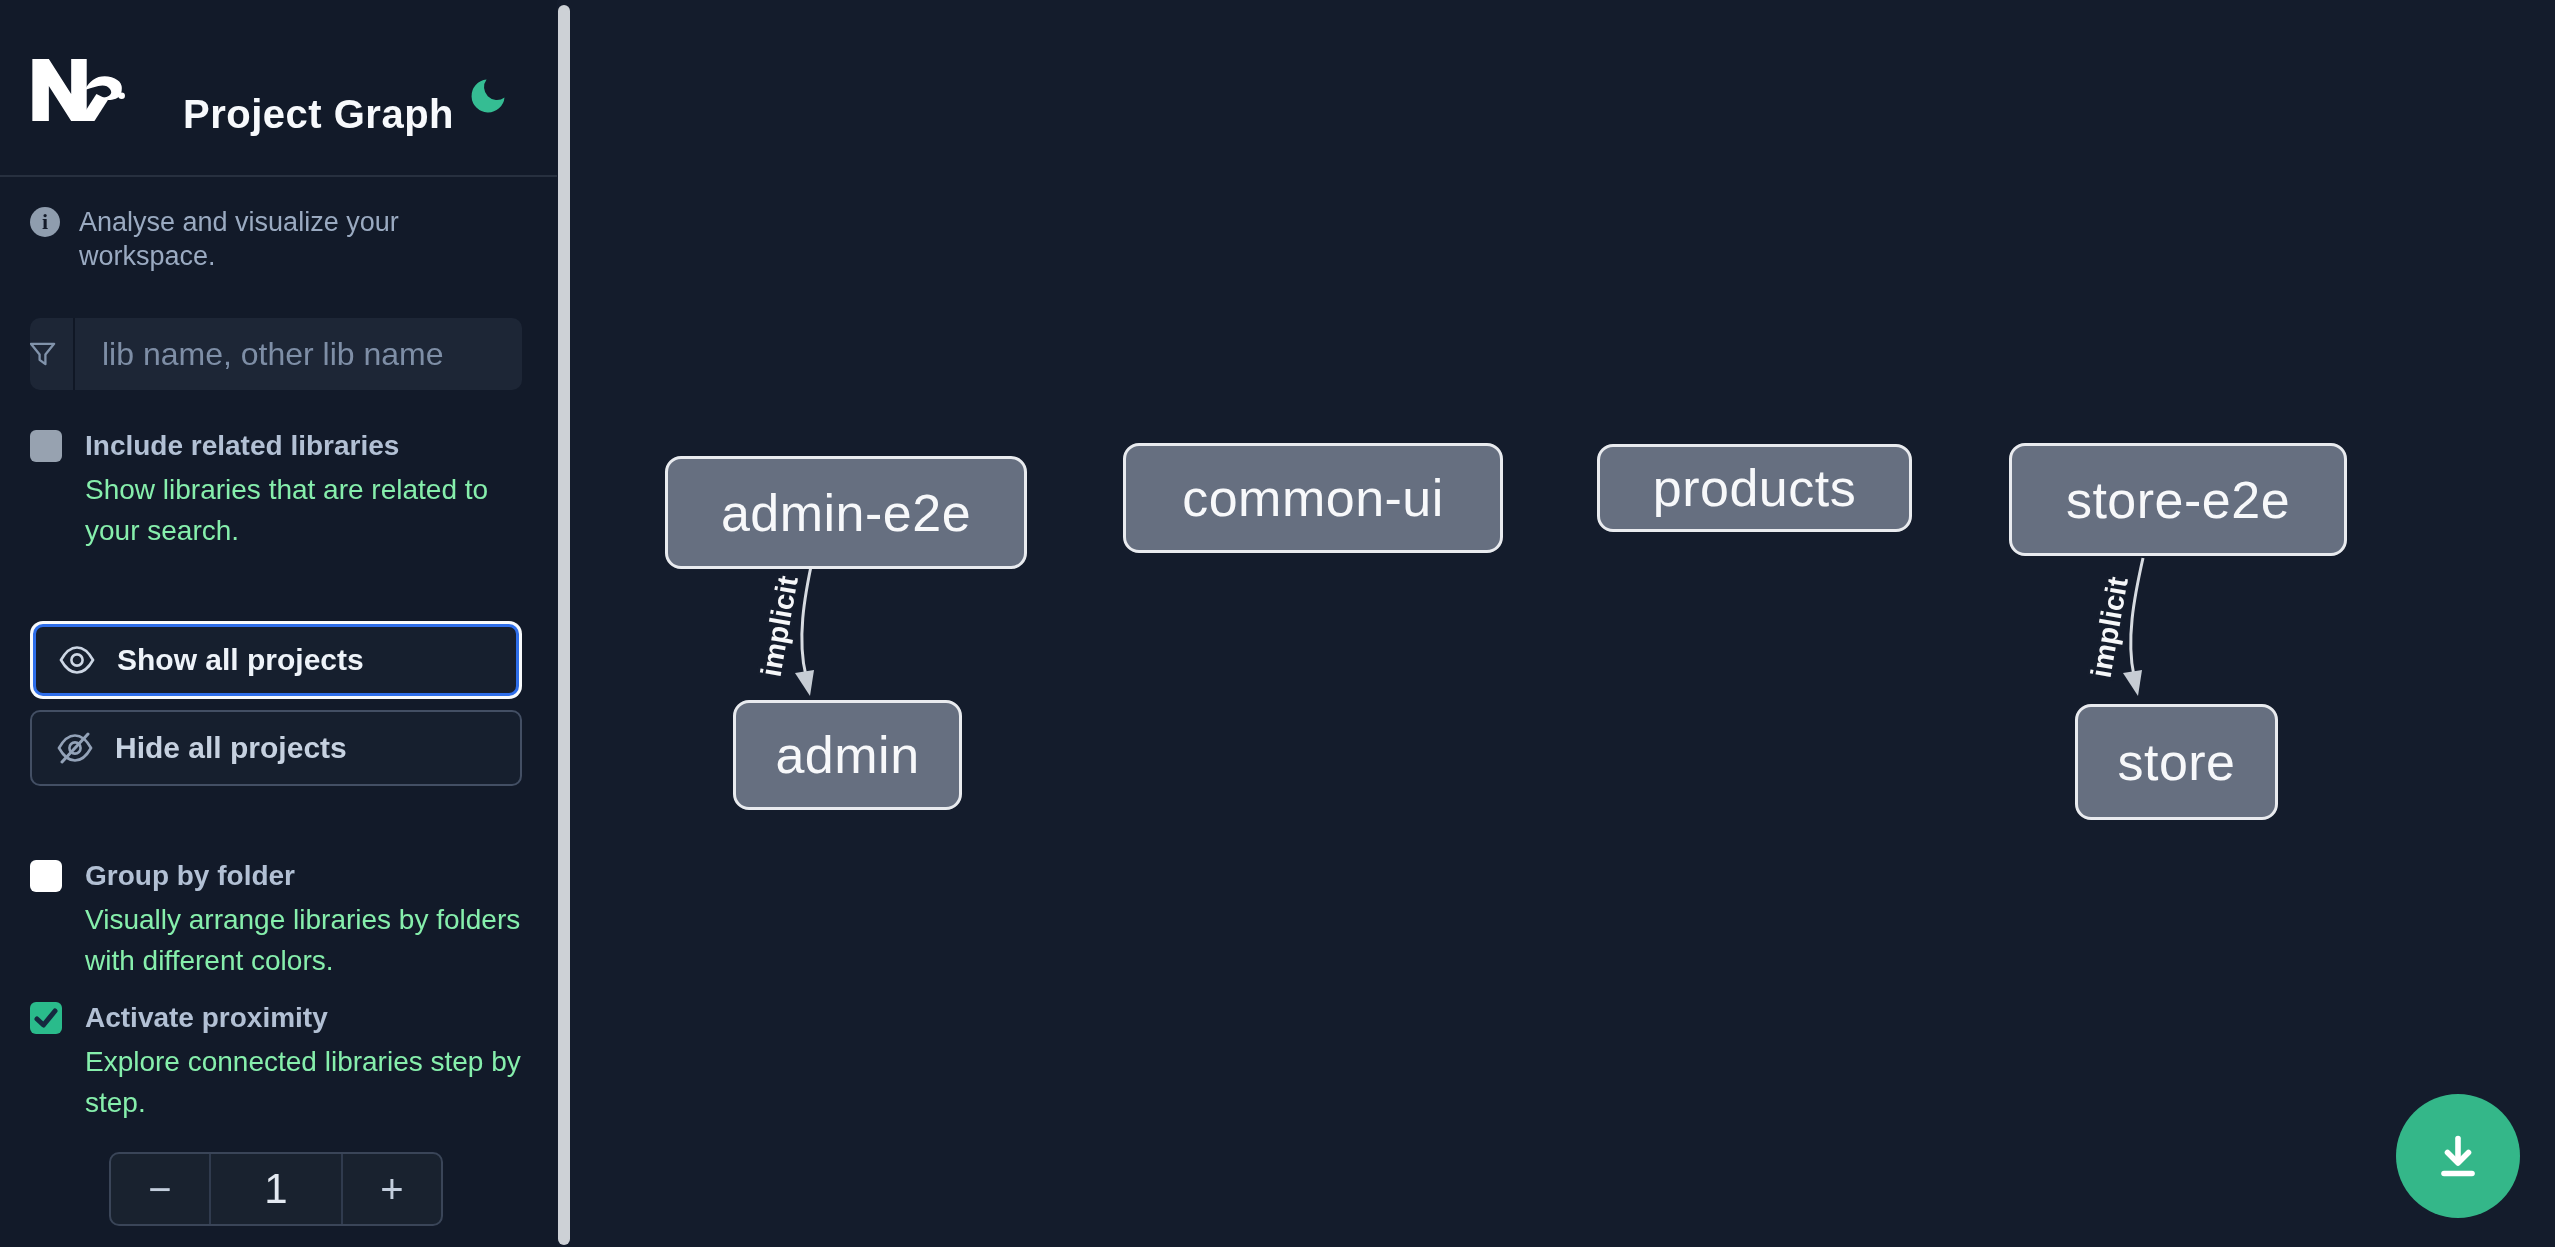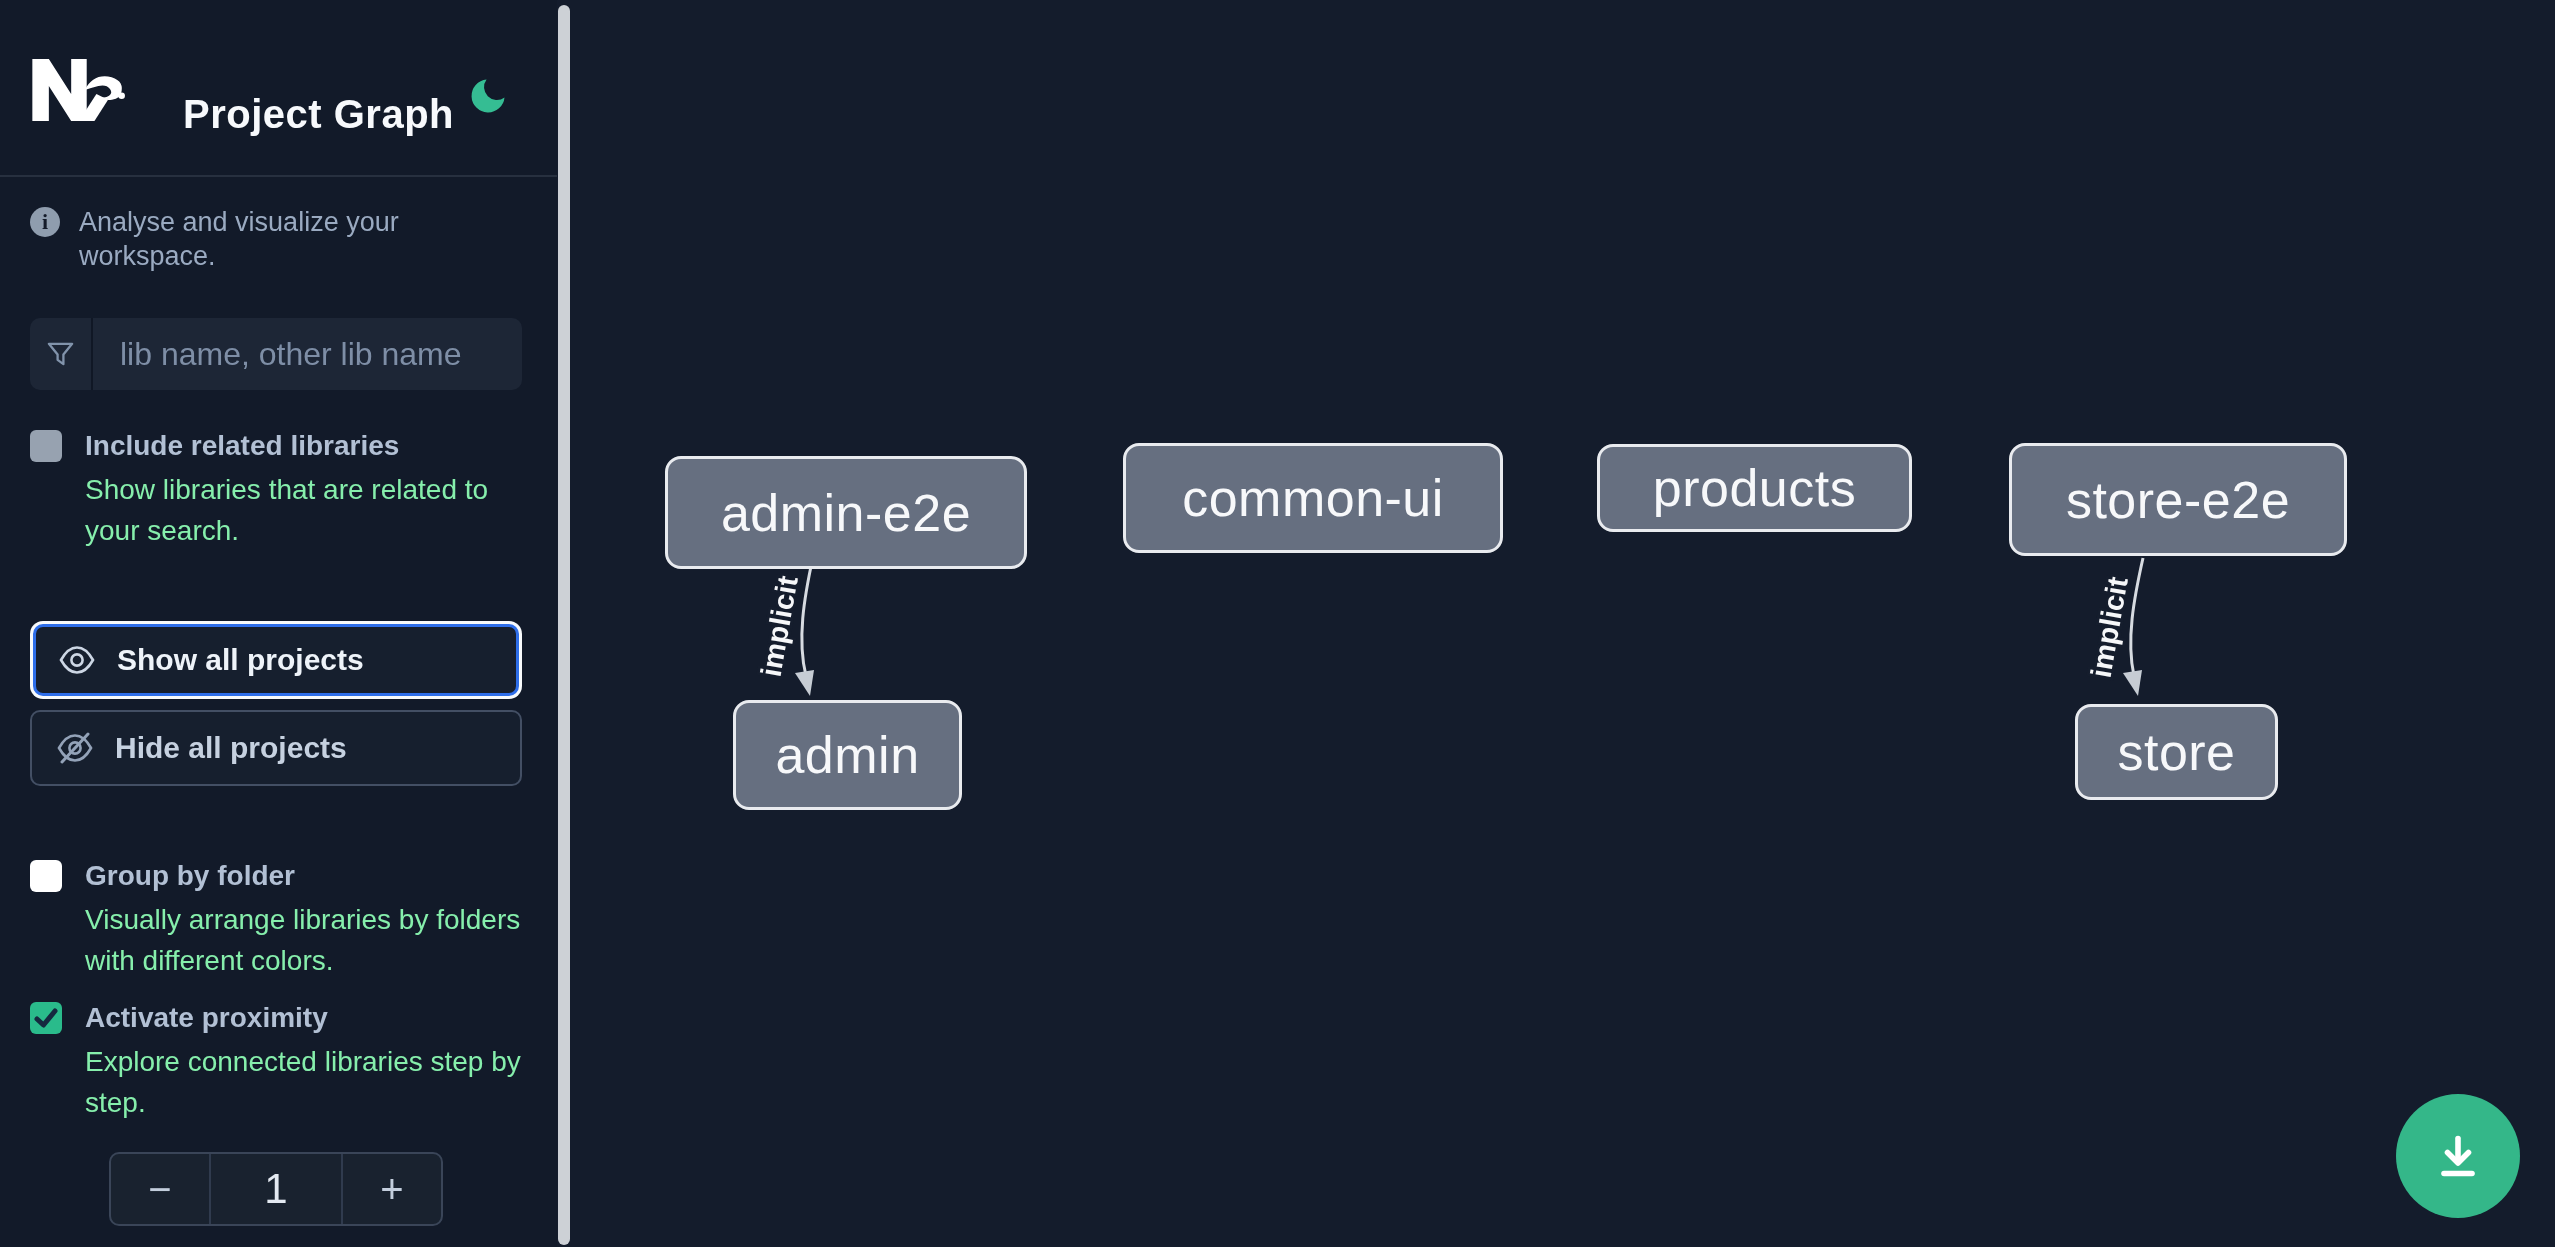--- a/index.html
+++ b/index.html
@@ -17,21 +17,21 @@
   .theme-btn{position:absolute;left:466px;top:72px;width:48px;height:48px;
     background:none;border:none;padding:0;cursor:pointer;}
 
   .info-row{position:absolute;left:30px;top:205px;right:26px;display:flex;gap:19px;align-items:flex-start;}
   .info-icon{flex:0 0 auto;width:30px;height:30px;border-radius:50%;background:#8f9dae;
     color:#141b29;font-size:22px;font-weight:800;display:flex;align-items:center;justify-content:center;
     font-family:"Liberation Serif",serif;margin-top:2px;}
   .info-text{font-size:27px;line-height:34px;color:#9aaac1;}
 
   .search{position:absolute;left:30px;top:318px;width:492px;height:72px;background:#1d2636;
-    border-radius:10px;display:flex;align-items:stretch;overflow:hidden;}
+    border-radius:10px;display:flex;align-items:stretch;overflow:hidden;justify-content:flex-end;}
   .search-icon-wrap{flex:0 0 63px;display:flex;align-items:center;justify-content:center;
     border-right:2px solid #101725;}
   .search input{flex:1;background:transparent;border:none;outline:none;color:#cbd5e1;
     font-size:32px;padding:0 0 0 27px;font-family:inherit;}
   .search input::placeholder{color:#7e8ea6;}
 
   .opt{position:absolute;left:30px;right:26px;display:grid;grid-template-columns:32px 1fr;column-gap:23px;}
   .cb{width:32px;height:32px;border-radius:6px;margin-top:2px;cursor:pointer;
     display:flex;align-items:center;justify-content:center;}
   .cb-gray{background:#97a2b0;}
@@ -182,21 +182,21 @@
       <polygon points="1565,696 1550,673 1569,670" fill="#c6ccd4"></polygon>
       <text x="1546" y="629" transform="rotate(-80 1546 629)" text-anchor="middle" font-size="29" font-weight="bold" fill="#f6f7f9" stroke="#151d2d" stroke-width="6" paint-order="stroke" font-family="Liberation Sans, sans-serif">implicit</text>
     </g>
   </svg>
 
   <div class="node" style="left:92px;top:456px;width:362px;height:113px;">admin-e2e</div>
   <div class="node" style="left:550px;top:443px;width:380px;height:110px;">common-ui</div>
   <div class="node" style="left:1024px;top:444px;width:315px;height:88px;">products</div>
   <div class="node" style="left:1436px;top:443px;width:338px;height:113px;">store-e2e</div>
   <div class="node" style="left:160px;top:700px;width:229px;height:110px;">admin</div>
-  <div class="node" style="left:1502px;top:704px;width:203px;height:96px;">store</div>
+  <div class="node" style="left:1502px;top:704px;width:203px;height:116px;">store</div>
 
 </main>
 
 <button class="fab" title="Download">
   <span>
     <svg viewBox="0 0 24 24" width="56" height="56" fill="none" stroke="#ffffff" stroke-width="2.4" stroke-linecap="round" stroke-linejoin="round">
       <line x1="12" y1="4.5" x2="12" y2="14.5"></line>
       <polyline points="7.5,10.5 12,15 16.5,10.5"></polyline>
       <line x1="6" y1="19.5" x2="18" y2="19.5"></line>
     </svg>

